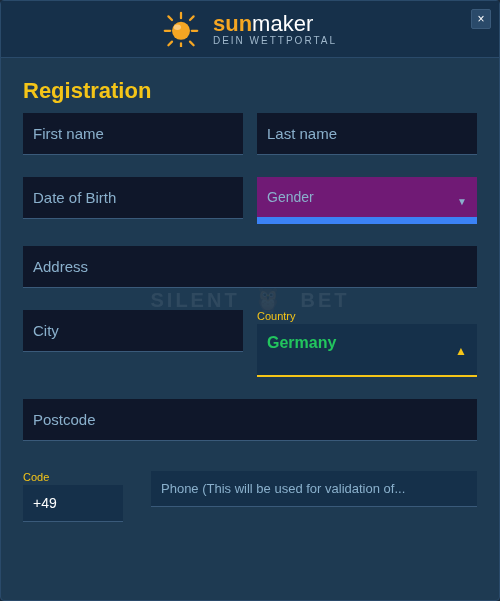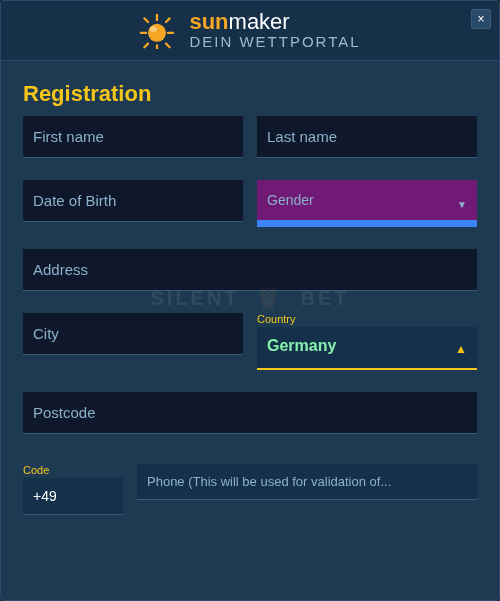--- a/index.html
+++ b/index.html
@@ -60,21 +60,21 @@
     .brand-name span.sun {
       color: #f5a623;
     }
 
     .brand-name span.maker {
       color: #ffffff;
       font-weight: normal;
     }
 
     .brand-tagline {
-      font-size: 15px;
+      font-size: 10px;
       color: #a0b8cc;
       letter-spacing: 2px;
       text-transform: uppercase;
     }
 
     .close-btn {
       position: absolute;
       top: 8px;
       right: 8px;
       width: 20px;
@@ -172,24 +172,24 @@
 
     .country-select-wrapper {
       position: relative;
     }
 
     .country-select {
       appearance: none;
       background: #15304a;
       border: none;
       border-bottom: 2px solid #f5c518;
-      color: #86efac;
+      color: #22c55e;
       font-size: 16px;
       font-weight: bold;
-      padding: 10px 30px 14px 10px;
+      padding: 10px 30px 24px 10px;
       outline: none;
       width: 100%;
       cursor: pointer;
     }
 
     .country-arrow-up {
       position: absolute;
       right: 10px;
       top: 50%;
       transform: translateY(-50%);
@@ -214,21 +214,21 @@
       align-items: center;
       gap: 14px;
     }
 
     .watermark-owl {
       font-size: 24px;
     }
 
     .phone-group {
       display: flex;
-      gap: 14px;
+      gap: 28px;
       margin-top: 8px;
     }
 
     .code-group {
       width: 100px;
       flex-shrink: 0;
       display: flex;
       flex-direction: column;
     }
 

